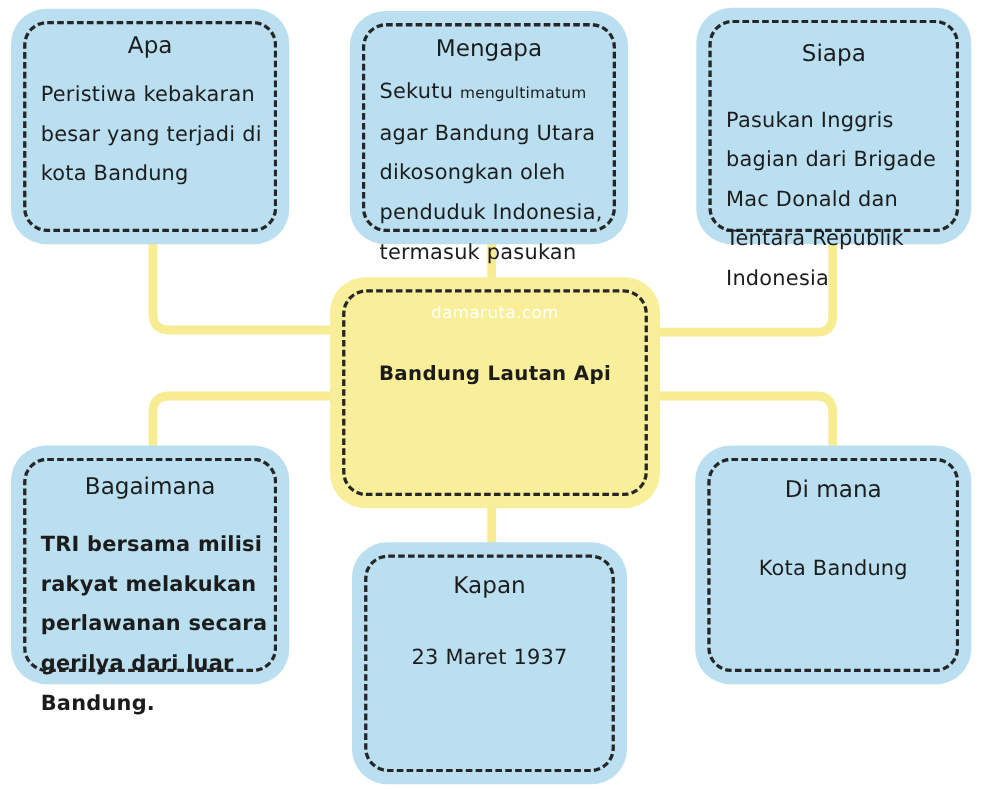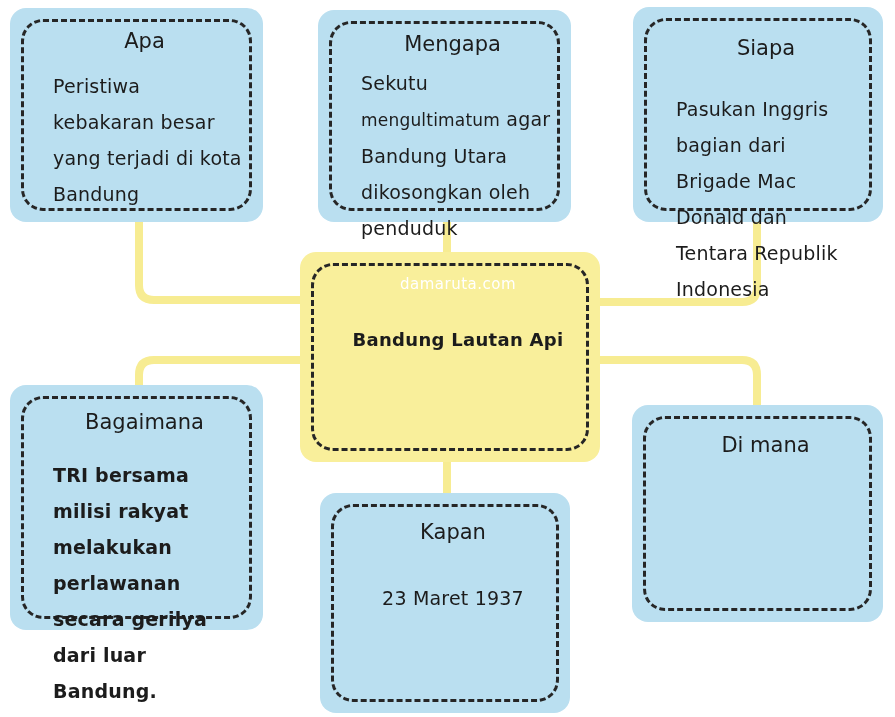--- a/index.html
+++ b/index.html
@@ -18,23 +18,22 @@
     background:#ffffff;
     overflow:hidden;
     font-family:"DejaVu Sans","Liberation Sans",sans-serif;
     color:var(--text);
   }
   .connector-layer{position:absolute;left:0;top:0;width:895px;height:717px;}
   .connector{stroke:var(--connector);stroke-width:8;fill:none;}
   .node{
     position:absolute;
     background:var(--node_fill);
-    border-radius:16px;
+    border-radius:32px;
     box-sizing:border-box;
-    padding-left:16px;
   }
   .node.center{background:var(--center_fill);}
   .dash{
     position:absolute;
     inset:11px;
     border:3px dashed var(--dash_border);
     border-radius:22px;
     pointer-events:none;
   }
   .node-title{
@@ -44,21 +43,21 @@
     line-height:24px;
   }
   .node-body{
     position:relative;
     font-size:19px;
     line-height:36px;
     letter-spacing:0.2px;
   }
   .body-left{padding:0 18px 0 27px;}
   .body-center{text-align:center;padding:0 20px;}
-  .small-inline{font-size:17px;margin-top:12px;}
+  .small-inline{font-size:14px;margin-top:12px;}
   
   .t-apa{padding-top:21px;}        .b-apa{margin-top:15px;max-width:212px;}
   .t-mengapa{padding-top:22px;}    .b-mengapa{margin-top:9px;}
   .t-siapa{padding-top:29px;}      .b-siapa{margin-top:31px;}
   .t-bagaimana{padding-top:25px;}  .b-bagaimana{margin-top:23px;font-weight:bold;}
   .t-kapan{padding-top:27px;}      .b-kapan{margin-top:36px;}
   .t-dimana{padding-top:28px;}     .b-dimana{margin-top:42px;}
   .watermark{
     position:relative;
     text-align:center;
@@ -113,30 +112,31 @@
     <div class="node-title t-siapa">Siapa</div>
     <div class="node-body body-left b-siapa">Pasukan Inggris bagian dari Brigade Mac Donald dan Tentara Republik Indonesia</div>
   </div>
 
   <div class="node center" style="left:300px;top:252px;width:300px;height:210px">
     <div class="dash"></div>
     <div class="watermark">damaruta.com</div>
     <div class="center-title">Bandung Lautan Api</div>
   </div>
 
-  <div class="node" style="left:10px;top:385px;width:253px;height:245px">
+  <div class="node" style="left:10px;top:405px;width:253px;height:217px">
     <div class="dash"></div>
     <div class="node-title t-bagaimana">Bagaimana</div>
     <div class="node-body body-left b-bagaimana">TRI bersama milisi rakyat melakukan perlawanan secara gerilya dari luar Bandung.</div>
   </div>
 
   <div class="node" style="left:320px;top:493px;width:250px;height:220px">
     <div class="dash"></div>
     <div class="node-title t-kapan">Kapan</div>
     <div class="node-body body-center b-kapan">23 Maret 1937</div>
   </div>
 
   <div class="node" style="left:632px;top:405px;width:251px;height:217px">
     <div class="dash"></div>
     <div class="node-title t-dimana">Di mana</div>
+    <div class="node-body body-center b-dimana">Kota Bandung</div>
   </div>
 
 </div>
 
 </body></html>

